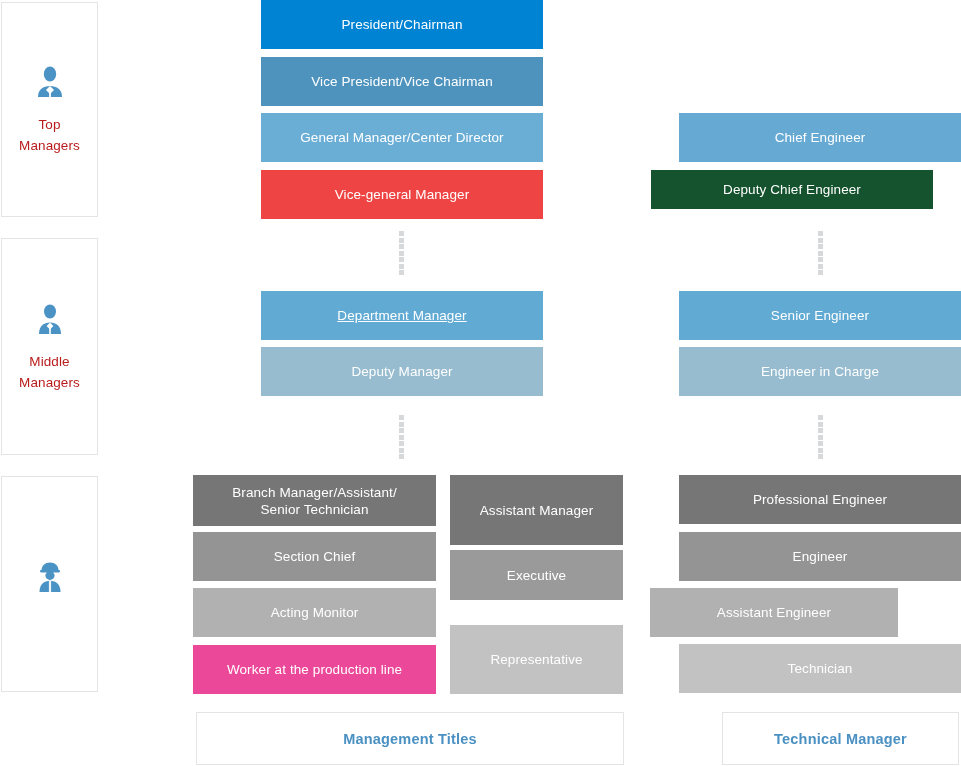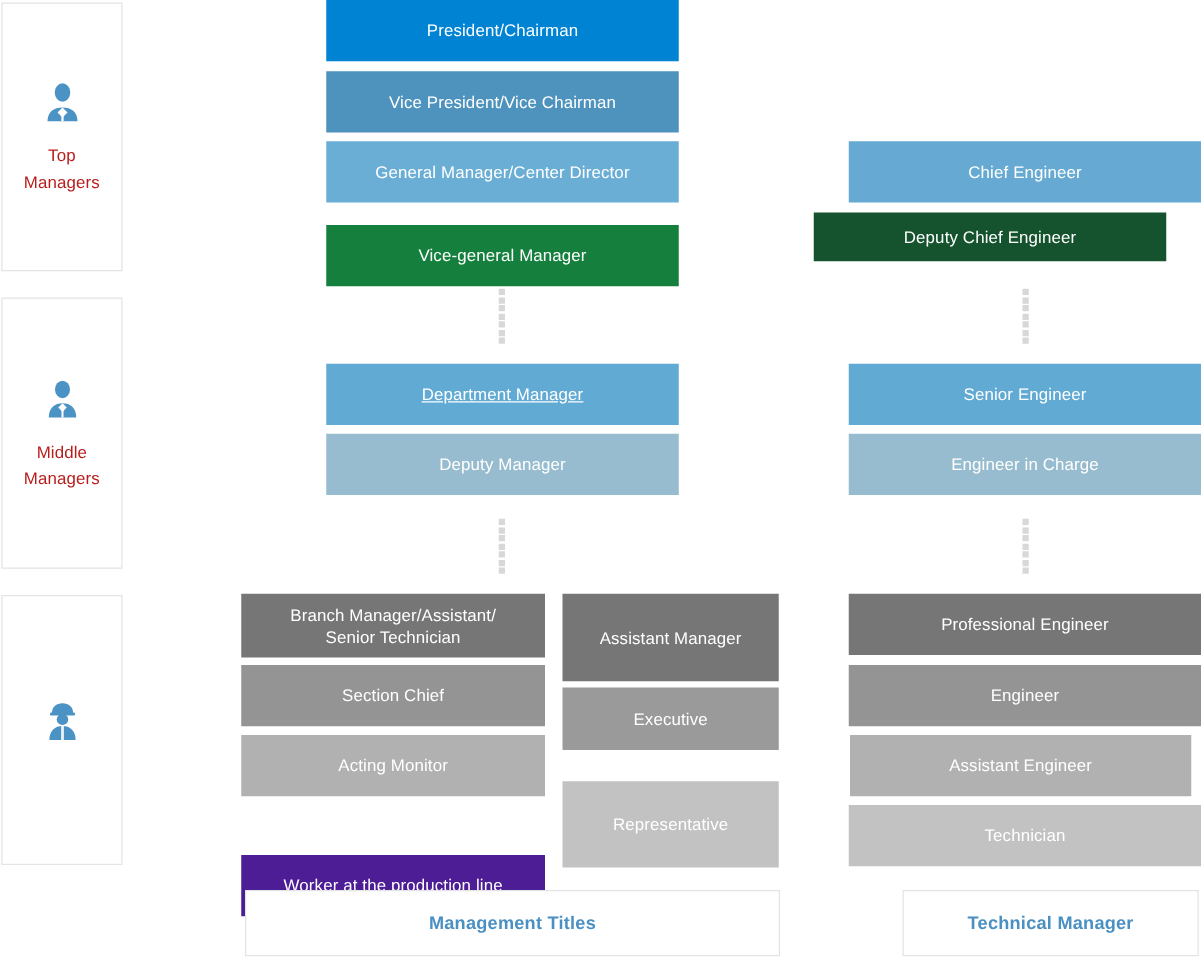--- a/index.html
+++ b/index.html
@@ -140,21 +140,21 @@
 
 <div class="role-box" style="left: 261px; top: 0px; width: 282px; height: 49px; background: rgb(0, 131, 211);">
   <span>President/Chairman</span>
 </div>
 <div class="role-box" style="left: 261px; top: 57px; width: 282px; height: 49px; background: rgb(78, 147, 189);">
   <span>Vice President/Vice Chairman</span>
 </div>
 <div class="role-box" style="left: 261px; top: 113px; width: 282px; height: 49px; background: rgb(106, 174, 214);">
   <span>General Manager/Center Director</span>
 </div>
-<div class="role-box" style="left: 261px; top: 180px; width: 282px; height: 49px; background: #15803d;">
+<div class="role-box" style="left: 261px; top: 170px; width: 282px; height: 49px; background: #ef4444;">
   <span>Vice-general Manager</span>
 </div>
 
 <div class="dots" style="left:399px; top:231px; height:44px;">
   <i style="background: rgb(214, 216, 218);"></i>
     <i style="background: rgb(214, 216, 218);"></i>
     <i style="background: rgb(214, 216, 218);"></i>
     <i style="background: rgb(214, 216, 218);"></i>
     <i style="background: rgb(214, 216, 218);"></i>
     <i style="background: rgb(214, 216, 218);"></i>
@@ -181,21 +181,21 @@
 <div class="role-box" style="left: 193px; top: 475px; width: 243px; height: 51px; background: rgb(118, 118, 118);">
   <span>Branch Manager/Assistant/
 Senior Technician</span>
 </div>
 <div class="role-box" style="left: 193px; top: 532px; width: 243px; height: 49px; background: rgb(148, 148, 148);">
   <span>Section Chief</span>
 </div>
 <div class="role-box" style="left: 193px; top: 588px; width: 243px; height: 49px; background: rgb(177, 177, 177);">
   <span>Acting Monitor</span>
 </div>
-<div class="role-box" style="left: 193px; top: 684px; width: 243px; height: 49px; background: #4c1d95;">
+<div class="role-box" style="left: 193px; top: 645px; width: 243px; height: 49px; background: #ec4899;">
   <span>Worker at the production line</span>
 </div>
 
 <div class="role-box" style="left: 450px; top: 475px; width: 173px; height: 70px; background: rgb(118, 118, 118);">
   <span>Assistant Manager</span>
 </div>
 <div class="role-box" style="left: 450px; top: 550px; width: 173px; height: 50px; background: rgb(154, 154, 154);">
   <span>Executive</span>
 </div>
 <div class="role-box" style="left: 450px; top: 625px; width: 173px; height: 69px; background: rgb(194, 194, 194);">
@@ -235,21 +235,21 @@
     <i style="background: rgb(214, 216, 218);"></i>
     <i style="background: rgb(214, 216, 218);"></i>
 </div>
 
 <div class="role-box" style="left: 679px; top: 475px; width: 282px; height: 49px; background: rgb(118, 118, 118);">
   <span>Professional Engineer</span>
 </div>
 <div class="role-box" style="left: 679px; top: 532px; width: 282px; height: 49px; background: rgb(148, 148, 148);">
   <span>Engineer</span>
 </div>
-<div class="role-box" style="left: 680px; top: 588px; width: 273px; height: 49px; background: rgb(177, 177, 177);">
+<div class="role-box" style="left: 650px; top: 588px; width: 248px; height: 49px; background: rgb(177, 177, 177);">
   <span>Assistant Engineer</span>
 </div>
 <div class="role-box" style="left: 679px; top: 644px; width: 282px; height: 49px; background: rgb(194, 194, 194);">
   <span>Technician</span>
 </div>
 
 <div class="legend-box" id="legend-management">
   <span>Management Titles</span>
 </div>
 <div class="legend-box" id="legend-technical">

